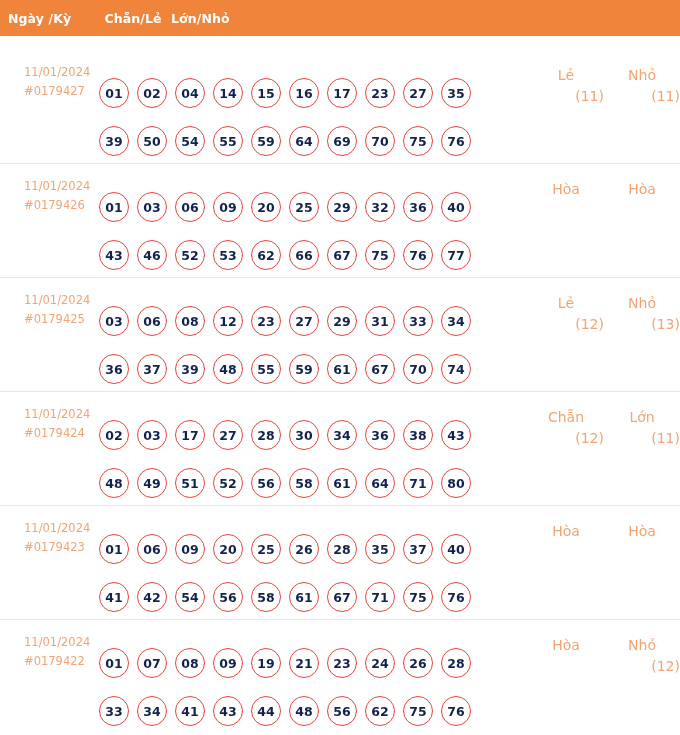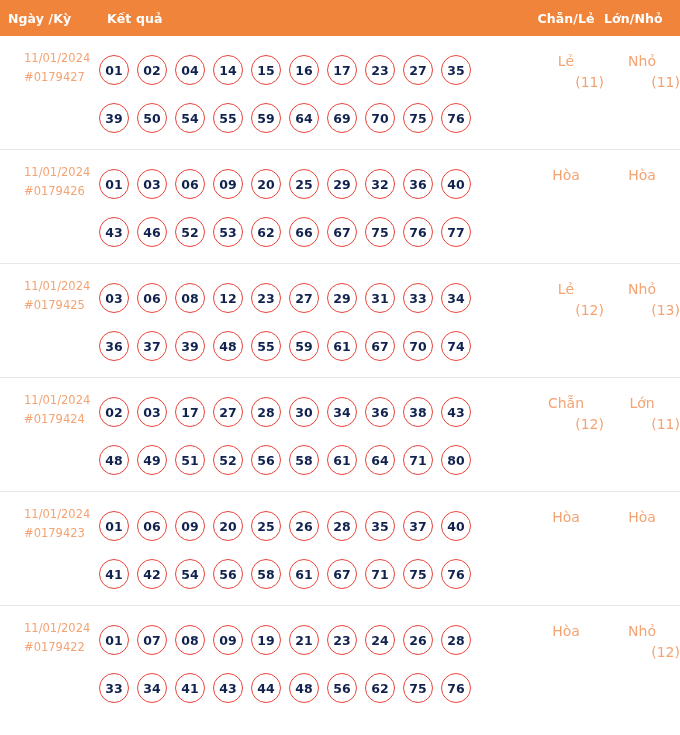--- a/index.html
+++ b/index.html
@@ -13,20 +13,21 @@
     font-family: "DejaVu Sans", "Liberation Sans", sans-serif;
     overflow: hidden;
   }
   .table {
     width: 680px;
     height: 735px;
     box-sizing: border-box;
     background: #ffffff;
     display: flex;
     flex-direction: column;
+    gap: 14px;
   }
   
   .thead {
     height: 36px;
     background: #f0843a;
     display: flex;
     align-items: center;
     flex: 0 0 36px;
   }
   .th {
@@ -69,21 +70,21 @@
 
   .cell-result {
     flex: 1 1 auto;
     padding-left: 4px;
     box-sizing: border-box;
   }
   .ballrow {
     display: flex;
     gap: 3px;
     height: 48px;
-    align-items: center;
+    align-items: flex-end;
   }
   .ball {
     width: 30px;
     height: 30px;
     min-width: 30px;
     border-radius: 50%;
     border: 1.4px solid #e8453c;
     box-sizing: border-box;
     display: flex;
     align-items: center;
@@ -106,21 +107,20 @@
   }
   .cell-oe .sub, .cell-bs .sub { display: block; text-align: right; }
 </style>
 </head>
 <body>
 
 <div class="table">
 
   <div class="thead">
     <div class="th th-date">Ngày /Kỳ</div>
-    <div class="th th-result">Kết quả</div>
     <div class="th th-oe">Chẵn/Lẻ</div>
     <div class="th th-bs">Lớn/Nhỏ</div>
   </div>
 
   <div class="tbody" id="tbody">
       <div class="row">
         <div class="cell-date"><span class="d1">11/01/2024</span><span class="d2">#0179427</span></div>
         <div class="cell-result">
           <div class="ballrow">
             <div class="ball">01</div>

